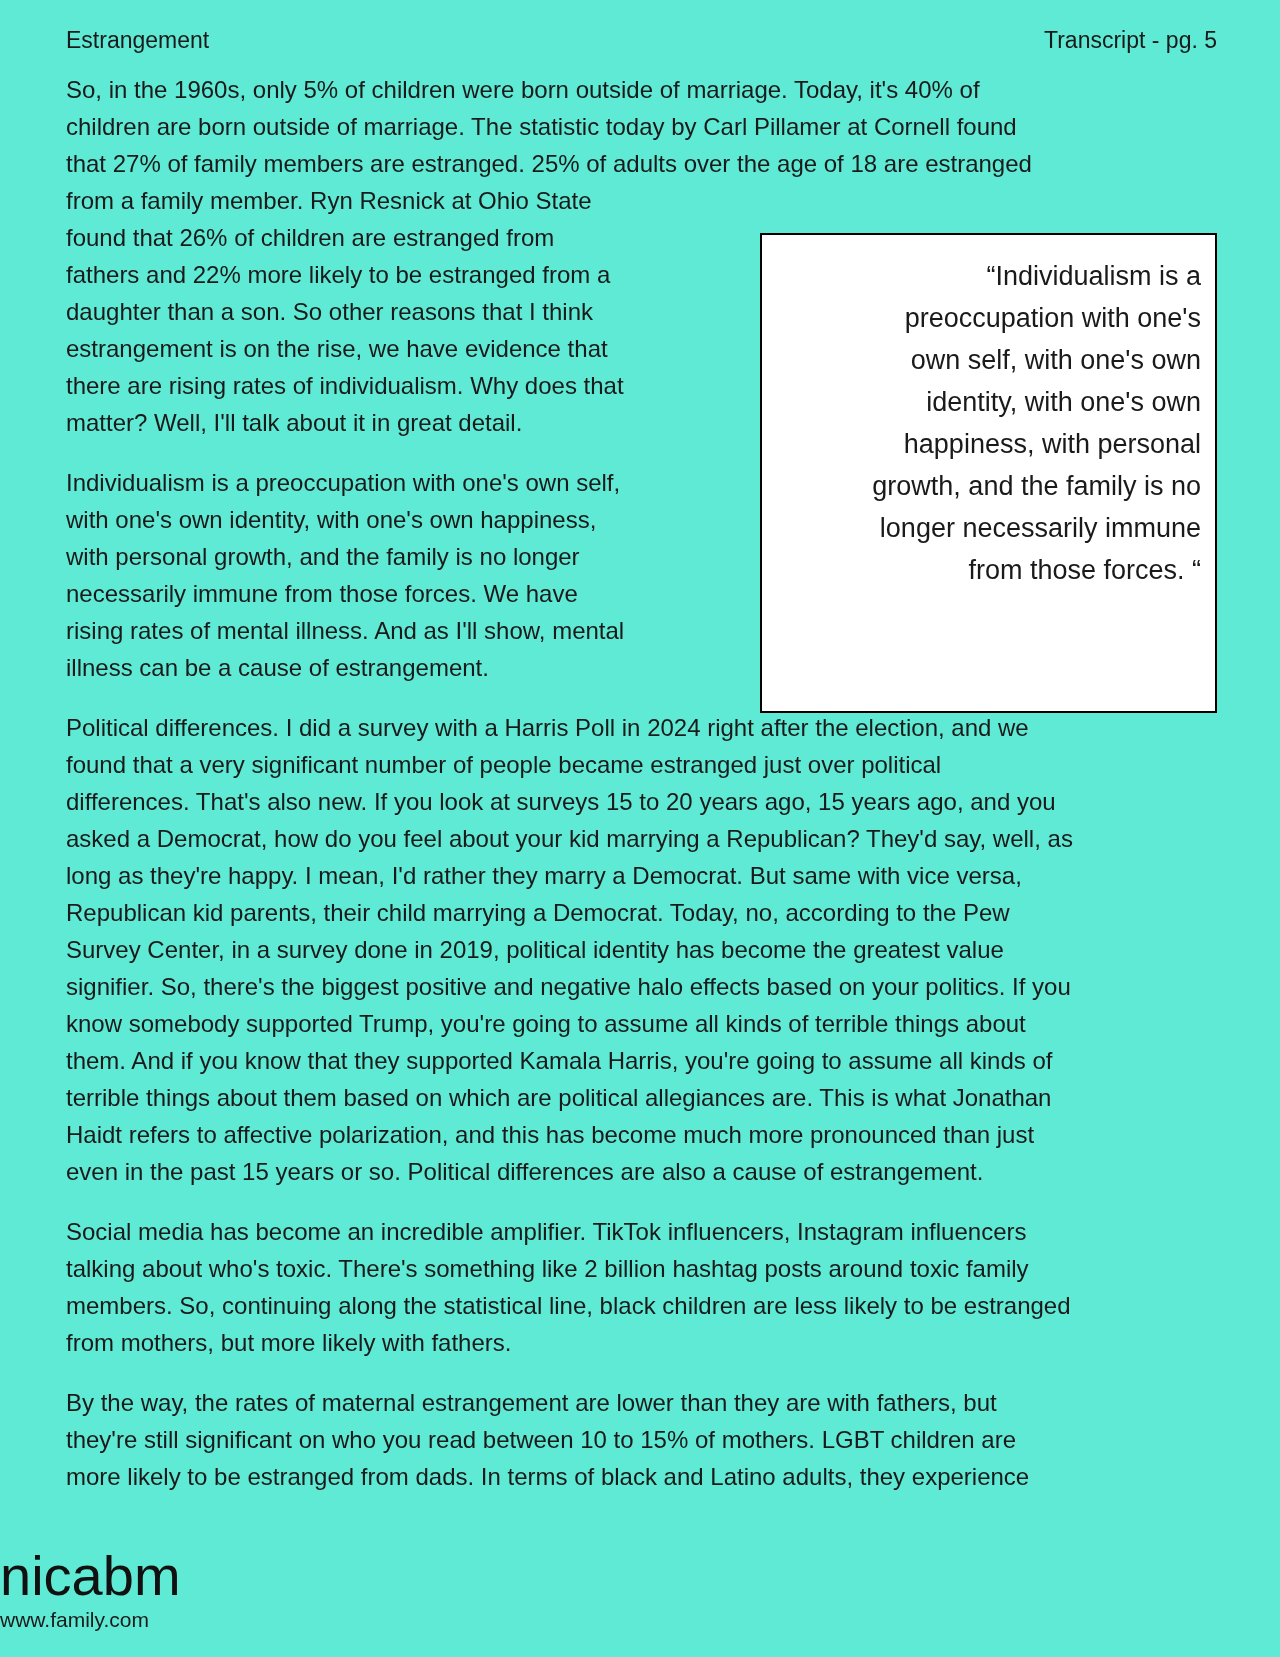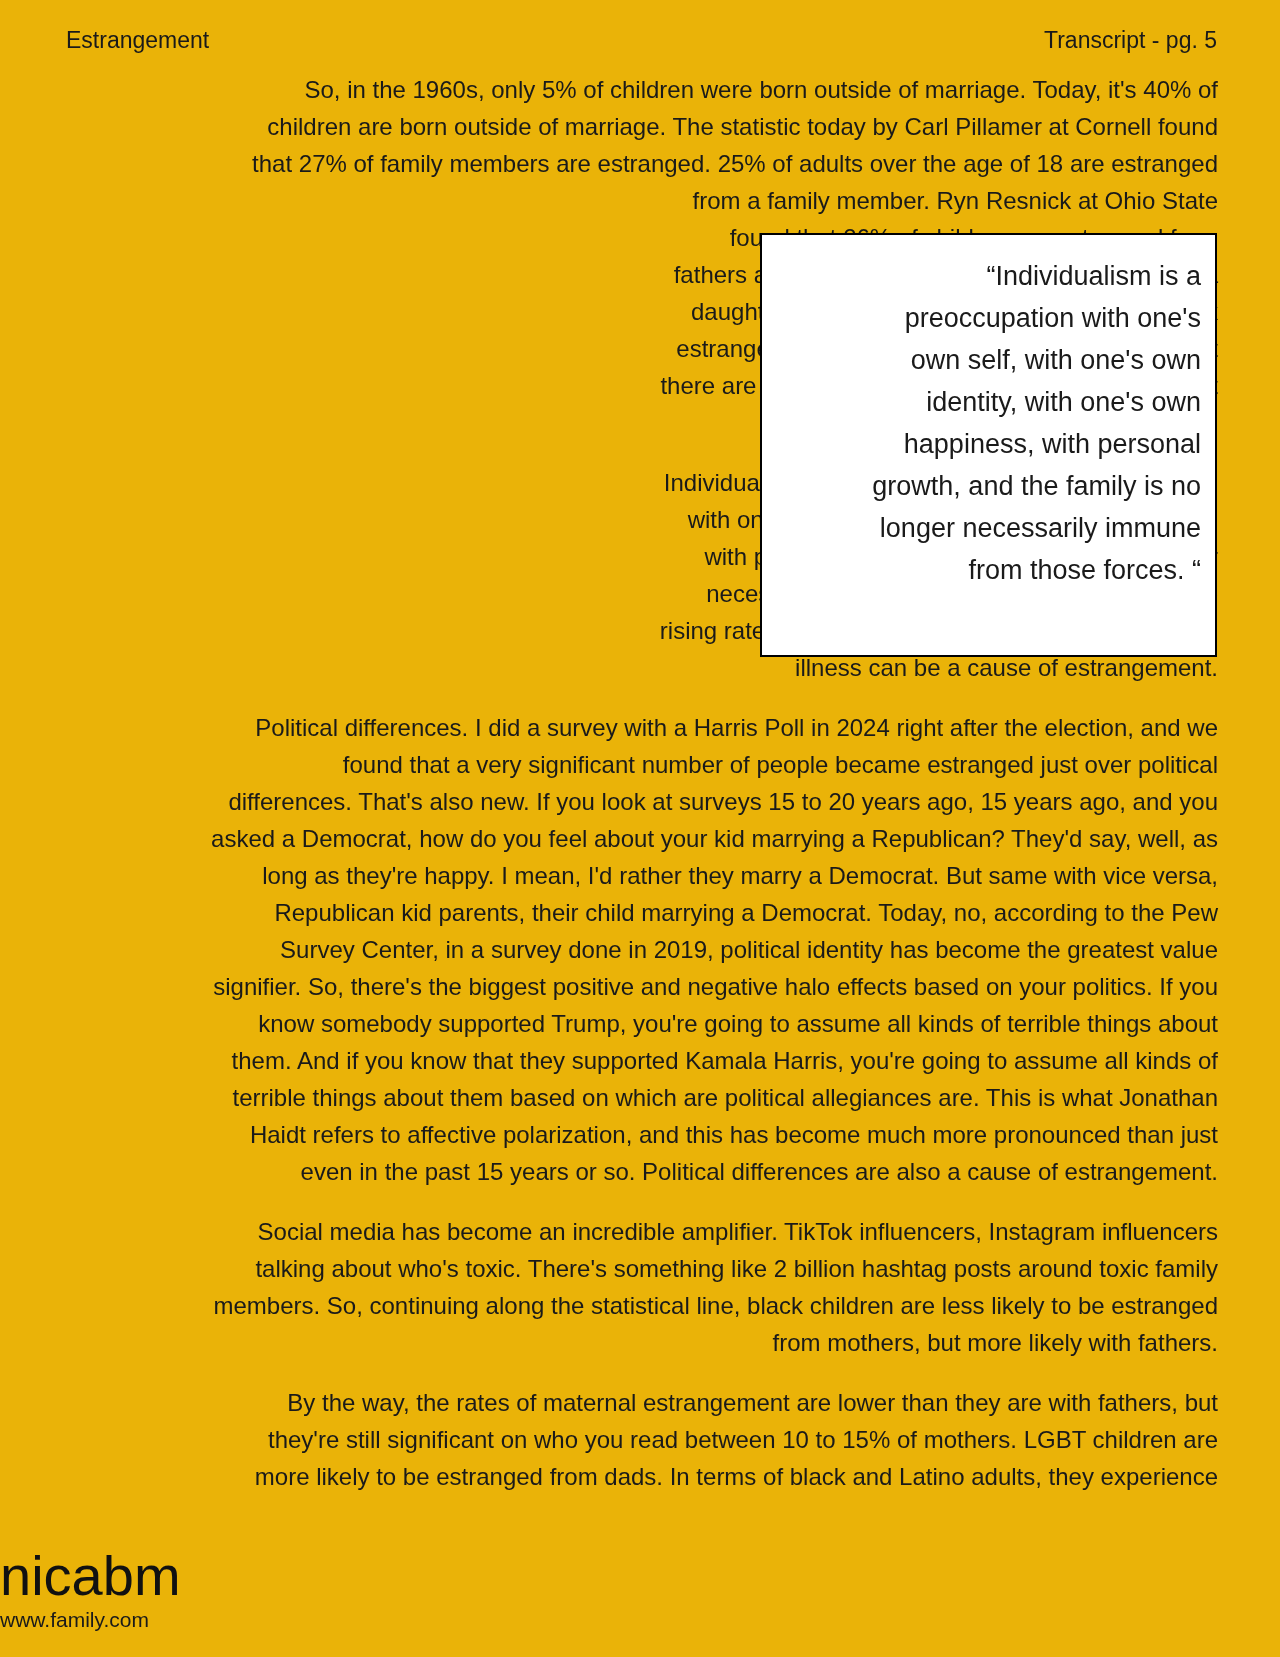--- a/index.html
+++ b/index.html
@@ -1,48 +1,47 @@
 <!DOCTYPE html>
 <html><head>
 <meta charset="utf-8">
 <style>
   html, body { margin: 0; padding: 0; background: #ffffff; }
   .page {
     position: relative;
     width: 1280px;
     height: 1657px;
-    background: #eab308;
+    background: #5eead4;
     font-family: "Liberation Sans", sans-serif;
     color: #1a1a1a;
     overflow: hidden;
   }
   .page-header {
     display: flex;
     justify-content: space-between;
     padding: 26px 63px 0 66px;
     font-size: 23px;
     line-height: 28px;
   }
   .content {
     padding: 17px 62px 0 66px;
     font-size: 24px;
     line-height: 37px;
-    text-align: right;
   }
   .para {
     margin: 0 0 23px 0;
     white-space: pre-line; 
   }
   .para.joined { margin-bottom: 0; }
   .pull-quote {
     position: absolute;
     left: 760px;
     top: 233px;
     width: 457px;
-    height: 424px;
+    height: 480px;
     border: 2px solid #000000;
     box-sizing: border-box;
     background: #ffffff;
   }
   .pull-quote-text {
     white-space: pre-line;
     text-align: right;
     font-size: 27px;
     line-height: 42px;
     padding: 20px 14px 0 20px;

